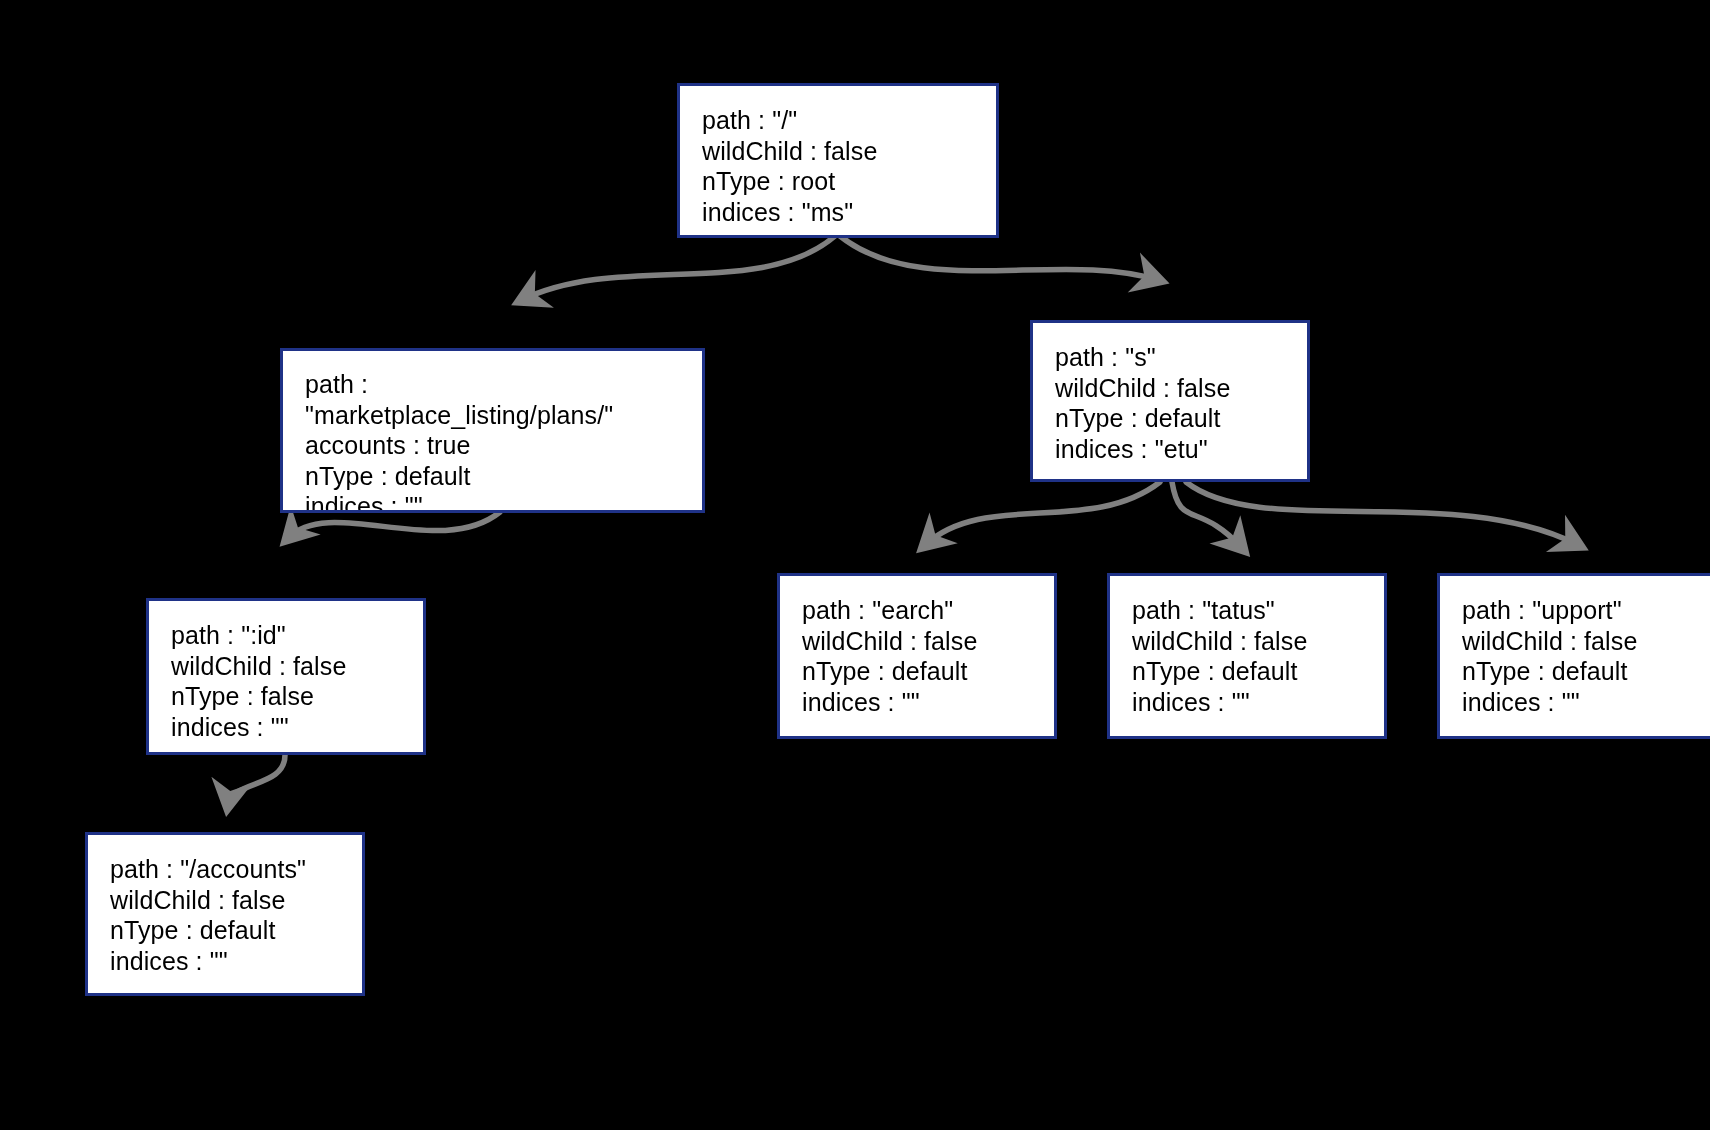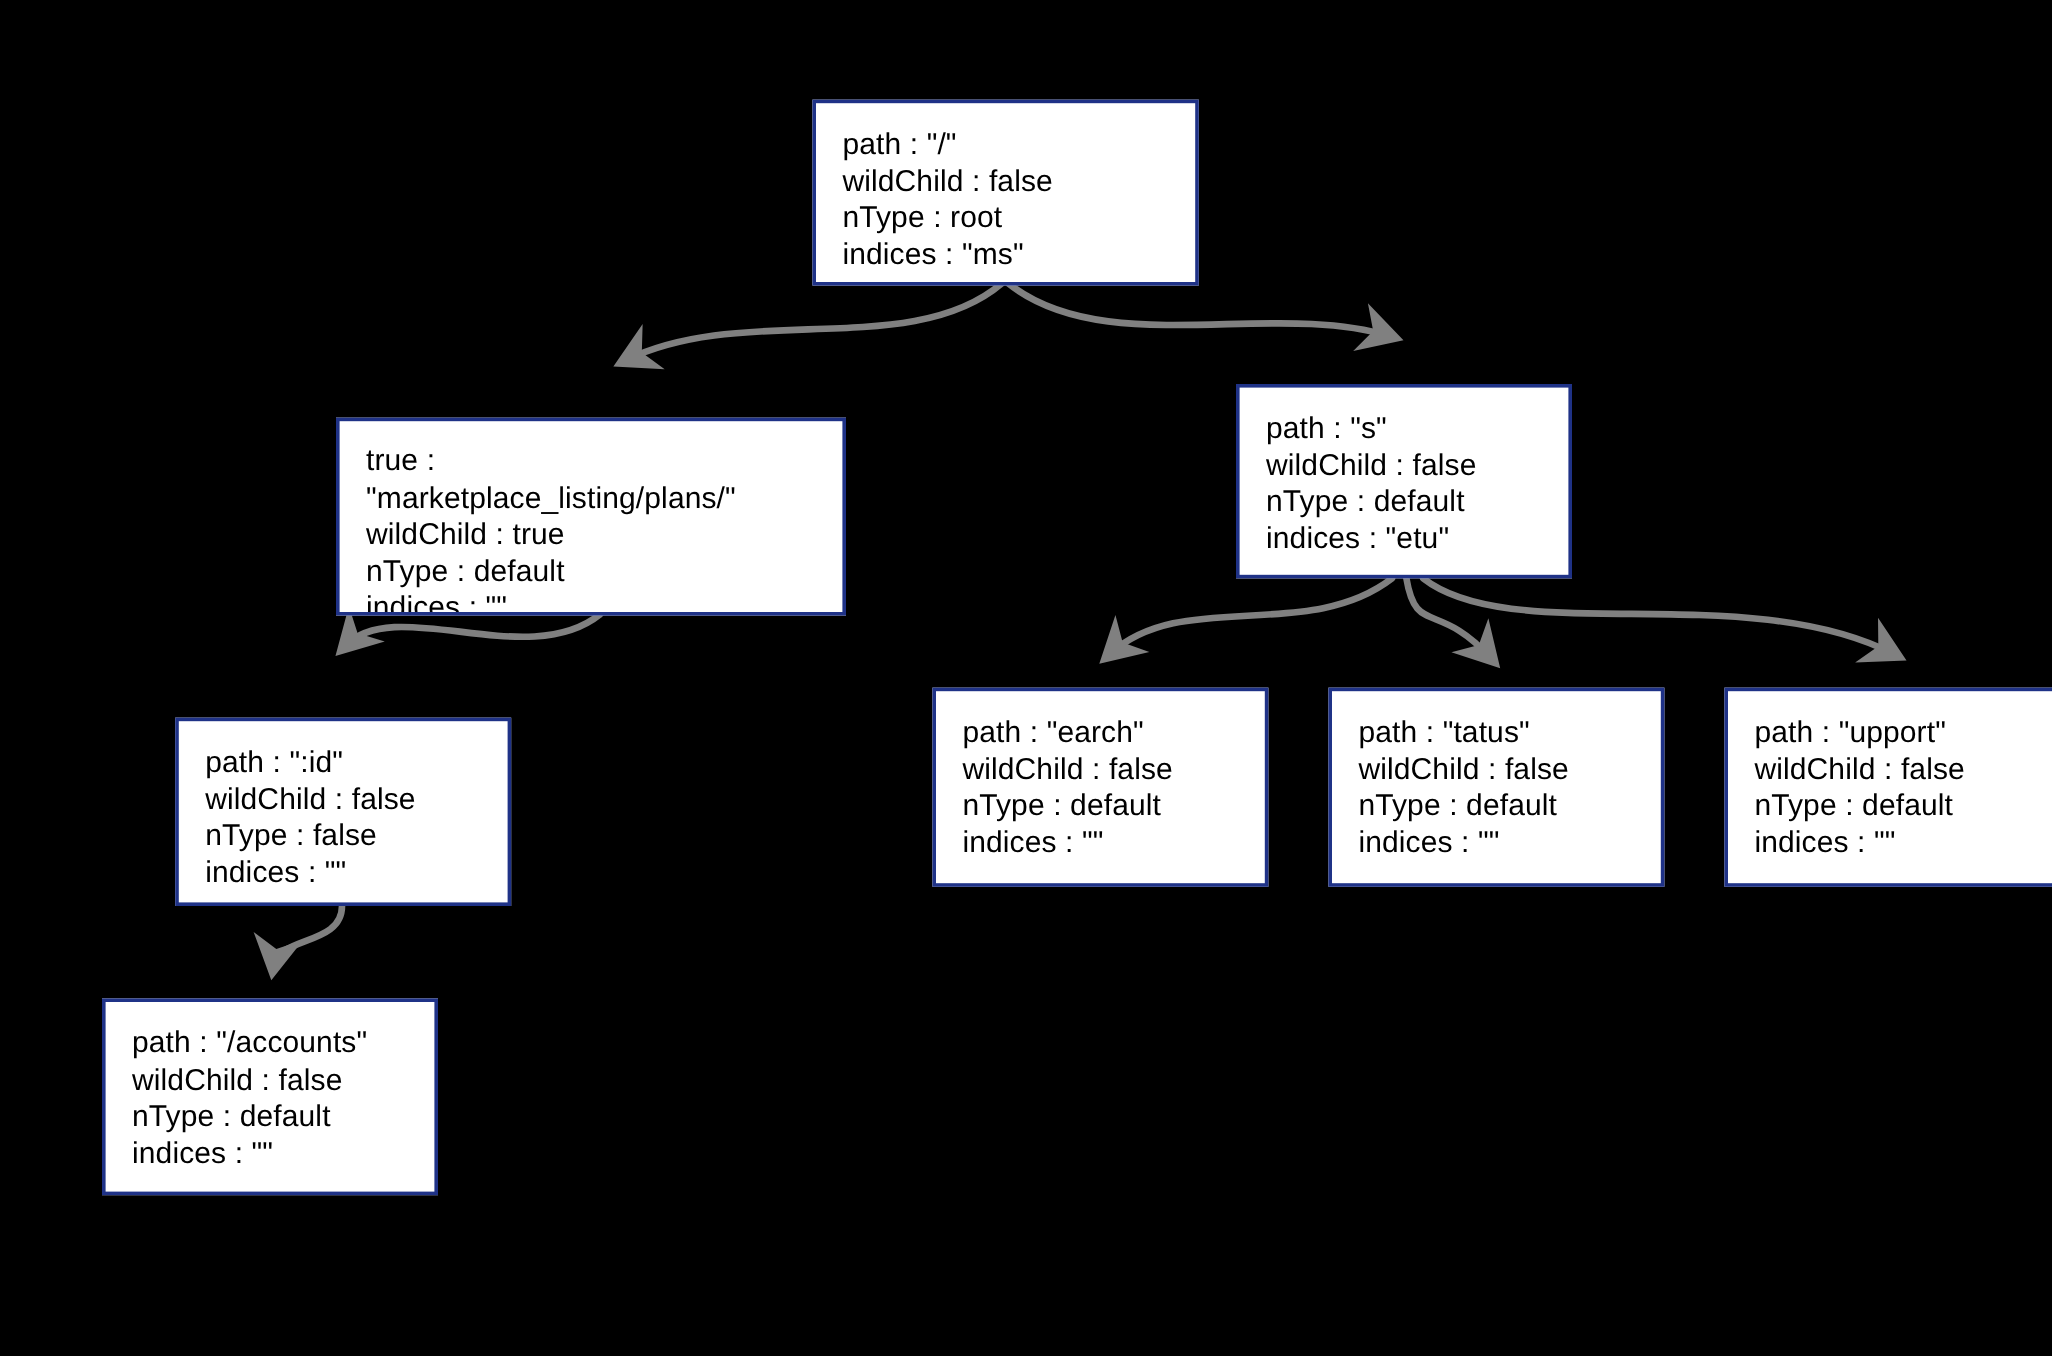--- a/index.html
+++ b/index.html
@@ -74,23 +74,23 @@
   </svg>
 
   <div class="node" style="left:677px; top:83px; width:322px; height:155px;">
     <div class="node-text"><span>path : "/"</span>
 <span>wildChild : false</span>
 <span>nType : root</span>
 <span>indices : "ms"</span></div>
   </div>
 
   <div class="node clipped" style="left:280px; top:348px; width:425px; height:165px;">
-    <div class="node-text"><span>true :</span>
+    <div class="node-text"><span>path :</span>
 <span>"marketplace_listing/plans/"</span>
-<span>wildChild : true</span>
+<span>accounts : true</span>
 <span>nType : default</span>
 <span>indices : ""</span></div>
   </div>
 
   <div class="node" style="left:1030px; top:320px; width:280px; height:162px;">
     <div class="node-text"><span>path : "s"</span>
 <span>wildChild : false</span>
 <span>nType : default</span>
 <span>indices : "etu"</span></div>
   </div>

